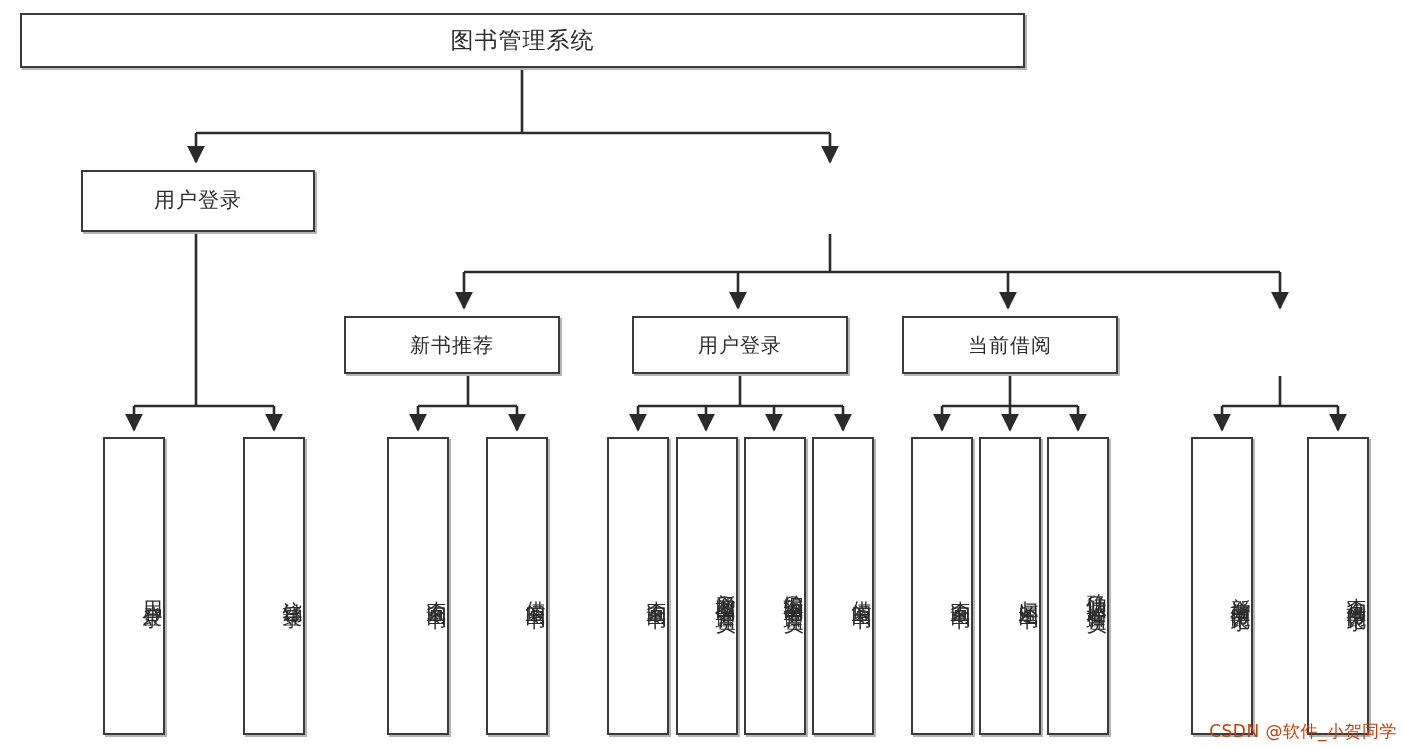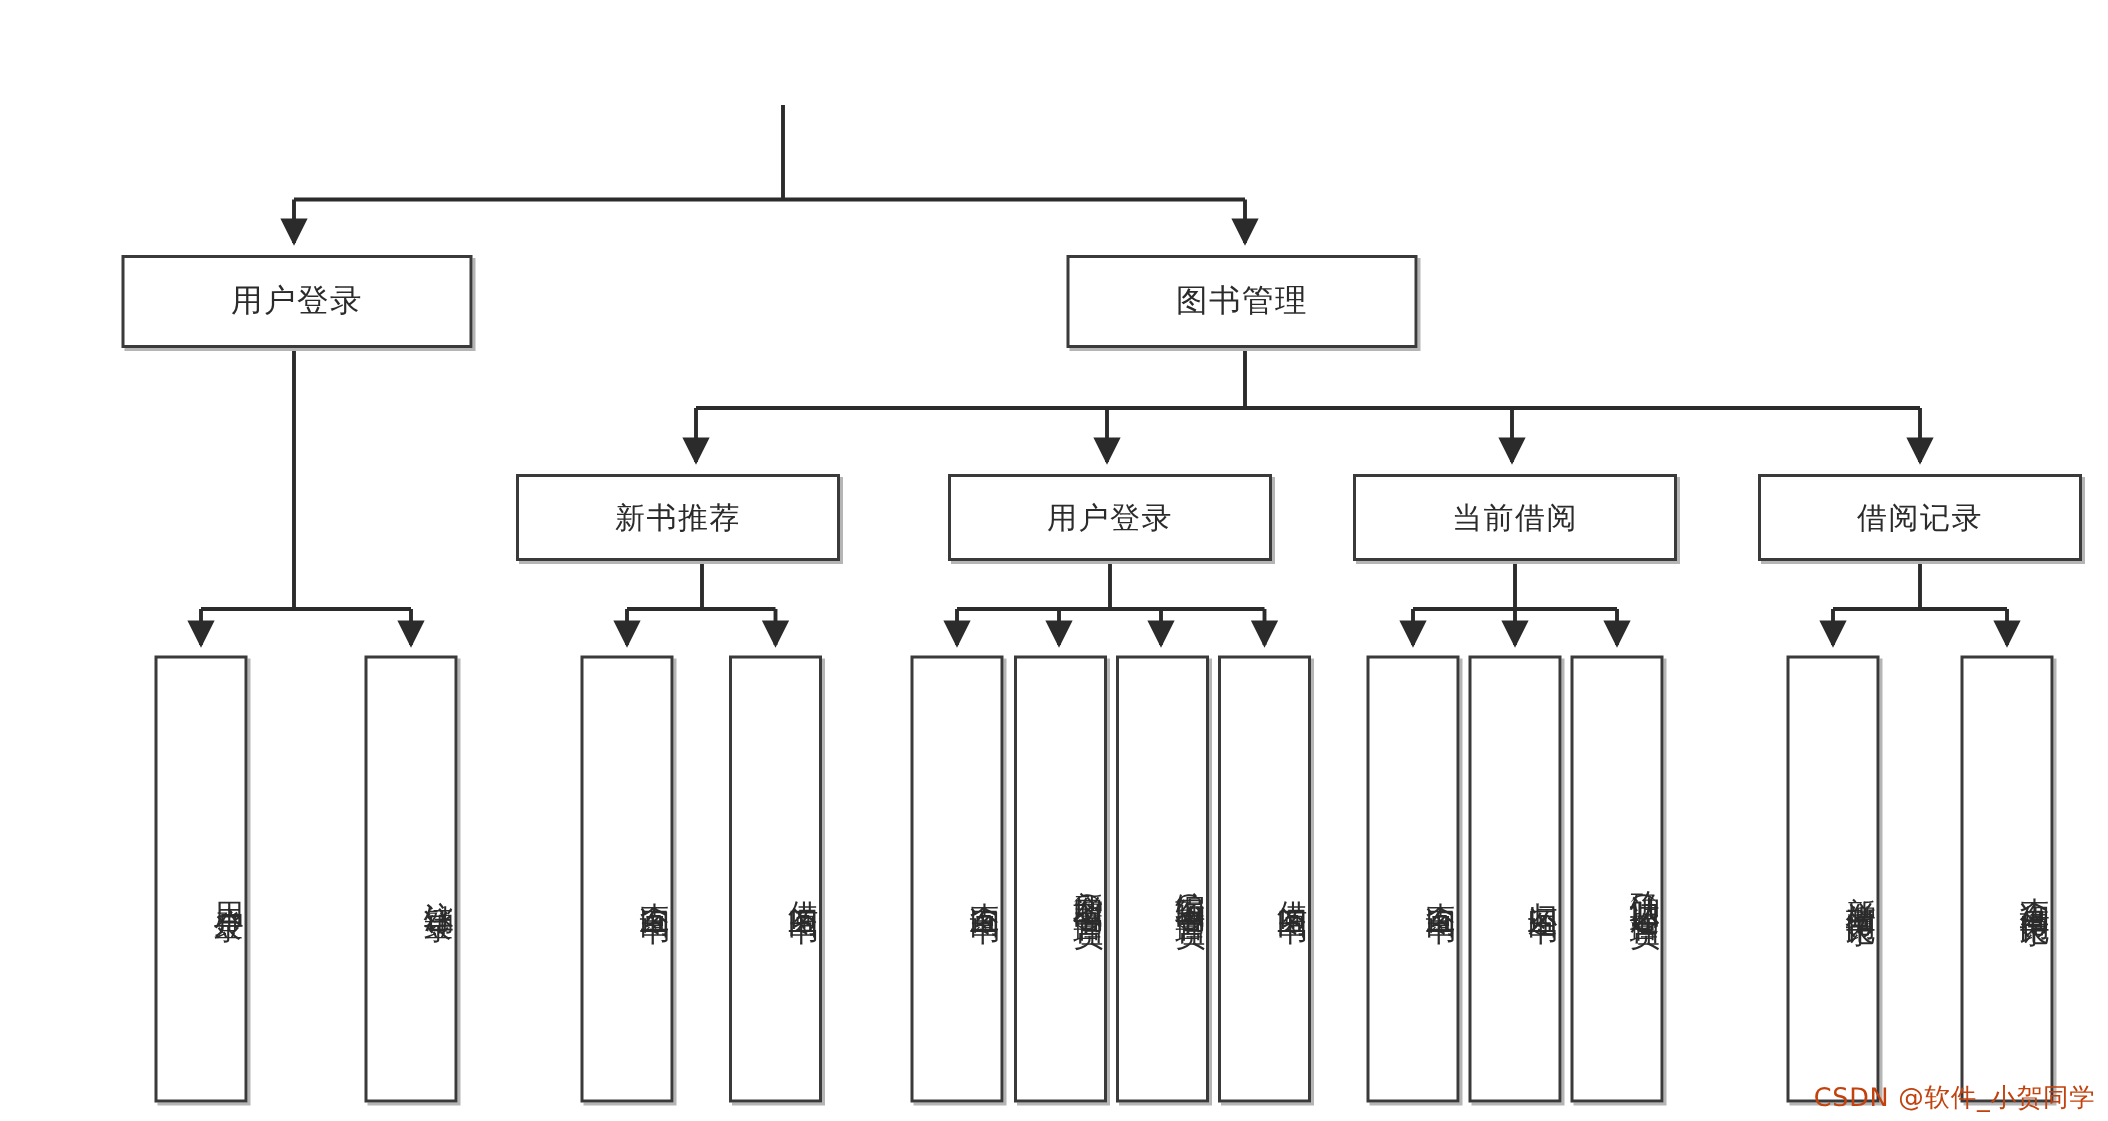--- a/index.html
+++ b/index.html
@@ -119,44 +119,41 @@
       <path d="M 1010 406 L 1010 430" marker-end="url(#arrow)"></path>
       <path d="M 1078 406 L 1078 430" marker-end="url(#arrow)"></path>
 
       <path d="M 1280 376 L 1280 406"></path>
       <path d="M 1222 406 L 1338 406"></path>
       <path d="M 1222 406 L 1222 430" marker-end="url(#arrow)"></path>
       <path d="M 1338 406 L 1338 430" marker-end="url(#arrow)"></path>
     </g>
   </svg>
 
+  <div class="node horiz" id="node-root" style="left:20px; top:13px; width:1005px; height:55px;">
+    <span class="node-label">图书管理系统</span>
+  </div>
 
   <div class="node horiz lvl1" style="left:81px; top:170px; width:234px; height:62px;">
     <span class="node-label">用户登录</span>
   </div>
 
-  <div class="node horiz lvl1" style="left:711px; top:170px; width:234px; height:62px;">
-    <span class="node-label">图书管理</span>
-  </div>
 
   <div class="node horiz lvl2" style="left:344px; top:316px; width:216px; height:58px;">
     <span class="node-label">新书推荐</span>
   </div>
 
   <div class="node horiz lvl2" style="left:632px; top:316px; width:216px; height:58px;">
     <span class="node-label">用户登录</span>
   </div>
 
   <div class="node horiz lvl2" style="left:902px; top:316px; width:216px; height:58px;">
     <span class="node-label">当前借阅</span>
   </div>
 
-  <div class="node horiz lvl2" style="left:1172px; top:316px; width:216px; height:58px;">
-    <span class="node-label">借阅记录</span>
-  </div>
 
   <div class="node vert leaf" style="left:103px; top:437px; width:62px; height:298px;">
     <span class="node-label">用户登录</span>
   </div>
 
   <div class="node vert leaf" style="left:243px; top:437px; width:62px; height:298px;">
     <span class="node-label">注销登录</span>
   </div>
 
   <div class="node vert leaf" style="left:387px; top:437px; width:62px; height:298px;">

